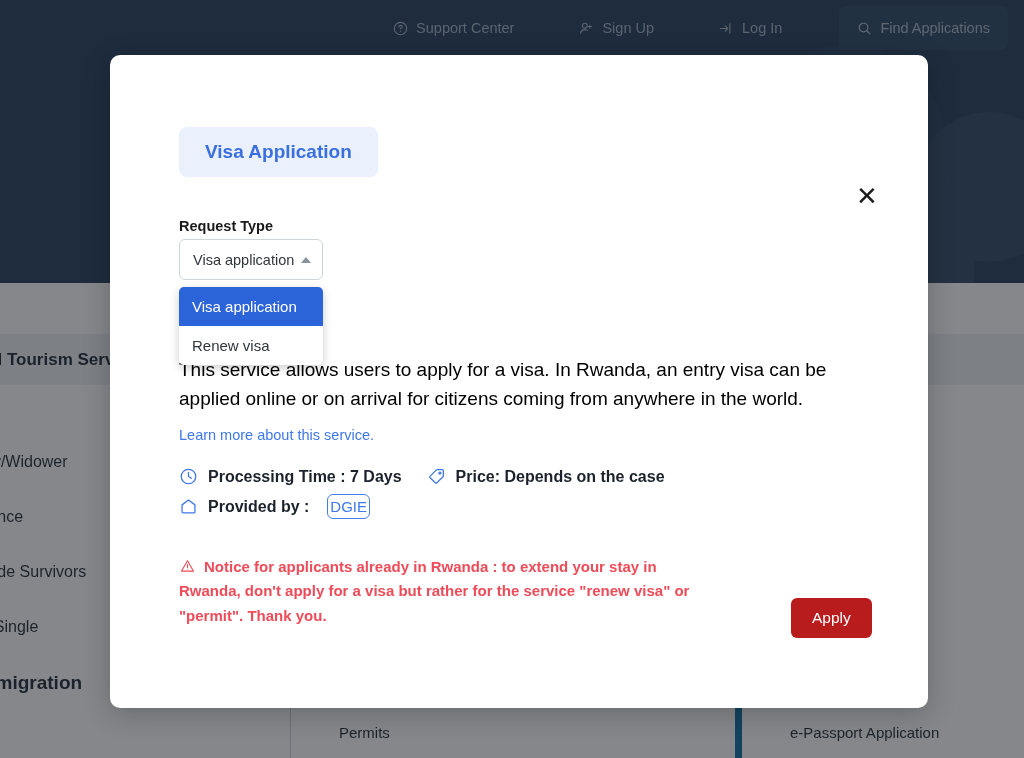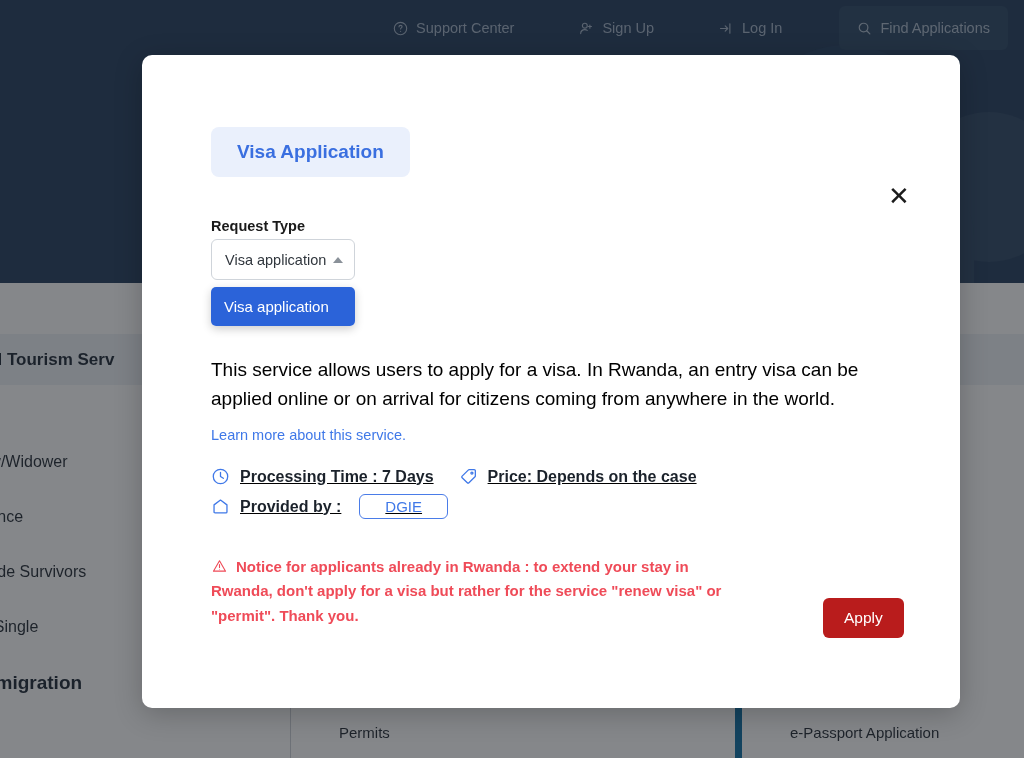--- a/index.html
+++ b/index.html
@@ -91,21 +91,20 @@
     position: absolute; inset: 0;
     background: rgba(33, 37, 41, 0.55);
   }
 
   
   .modal {
     position: absolute; left: 110px; top: 55px;
     width: 818px; height: 653px;
     background: #ffffff; border-radius: 10px;
     box-shadow: 0 6px 28px rgba(0,0,0,0.22);
-    margin-left: 32px;
   }
   .modal-close {
     position: absolute; right: 46px; top: 126px;
     width: 30px; height: 30px;
     display: flex; align-items: center; justify-content: center;
     font-size: 26px; line-height: 1; color: #1b1b1b;
     cursor: pointer; font-weight: 400;
   }
   .title-badge {
     position: absolute; left: 69px; top: 72px;
@@ -153,30 +152,30 @@
     font-size: 19px; color: #000000; line-height: 1.55;
   }
   .learn-link {
     position: absolute; left: 69px; top: 372px;
     font-size: 14.5px; color: #3f78e8; text-decoration: none; cursor: pointer;
   }
 
   .meta {
     position: absolute; left: 69px; top: 412px; width: 700px;
   }
-  .meta-row { display: flex; align-items: flex-start; margin-bottom: 8px; text-decoration: underline; }
+  .meta-row { display: flex; align-items: flex-start; margin-bottom: 8px; }
   .meta-item { display: flex; align-items: center; gap: 10px; }
   .meta-item + .meta-item { margin-left: 25px; }
   .meta-icon { width: 19px; height: 19px; flex: 0 0 auto; }
   .meta-icon svg { display: block; }
   .meta-text { font-size: 16px; font-weight: 700; color: #1b222b; }
   .provider-chip {
     border: 1px solid #4a7ce8; border-radius: 6px;
     color: #3f78e8; font-size: 15px; font-weight: 400;
-    padding: 3px 25px; margin-left: 8px;
+    padding: 3px 2px; margin-left: 8px;
   }
 
   .notice {
     position: absolute; left: 69px; top: 500px; width: 520px;
     font-size: 15px; font-weight: 700; color: #ef4b58;
     line-height: 1.62;
   }
   .notice-icon { display: inline-block; vertical-align: -3px; margin-right: 8px; }
   .notice-icon svg { display: block; }
 
@@ -279,20 +278,21 @@
 
     <div class="field-label">Request Type</div>
 
     <div class="select-box">
       <span>Visa application</span>
       <span class="caret-up"></span>
     </div>
 
     <div class="dropdown">
       <div class="dd-option selected">Visa application</div>
+      <div class="dd-option">Renew visa</div>
     </div>
 
     <div class="desc">This service allows users to apply for a visa. In Rwanda, an entry visa can be applied online or on arrival for citizens coming from anywhere in the world.</div>
 
     <a class="learn-link">Learn more about this service.</a>
 
     <div class="meta">
       <div class="meta-row">
         <div class="meta-item">
           <span class="meta-icon">

